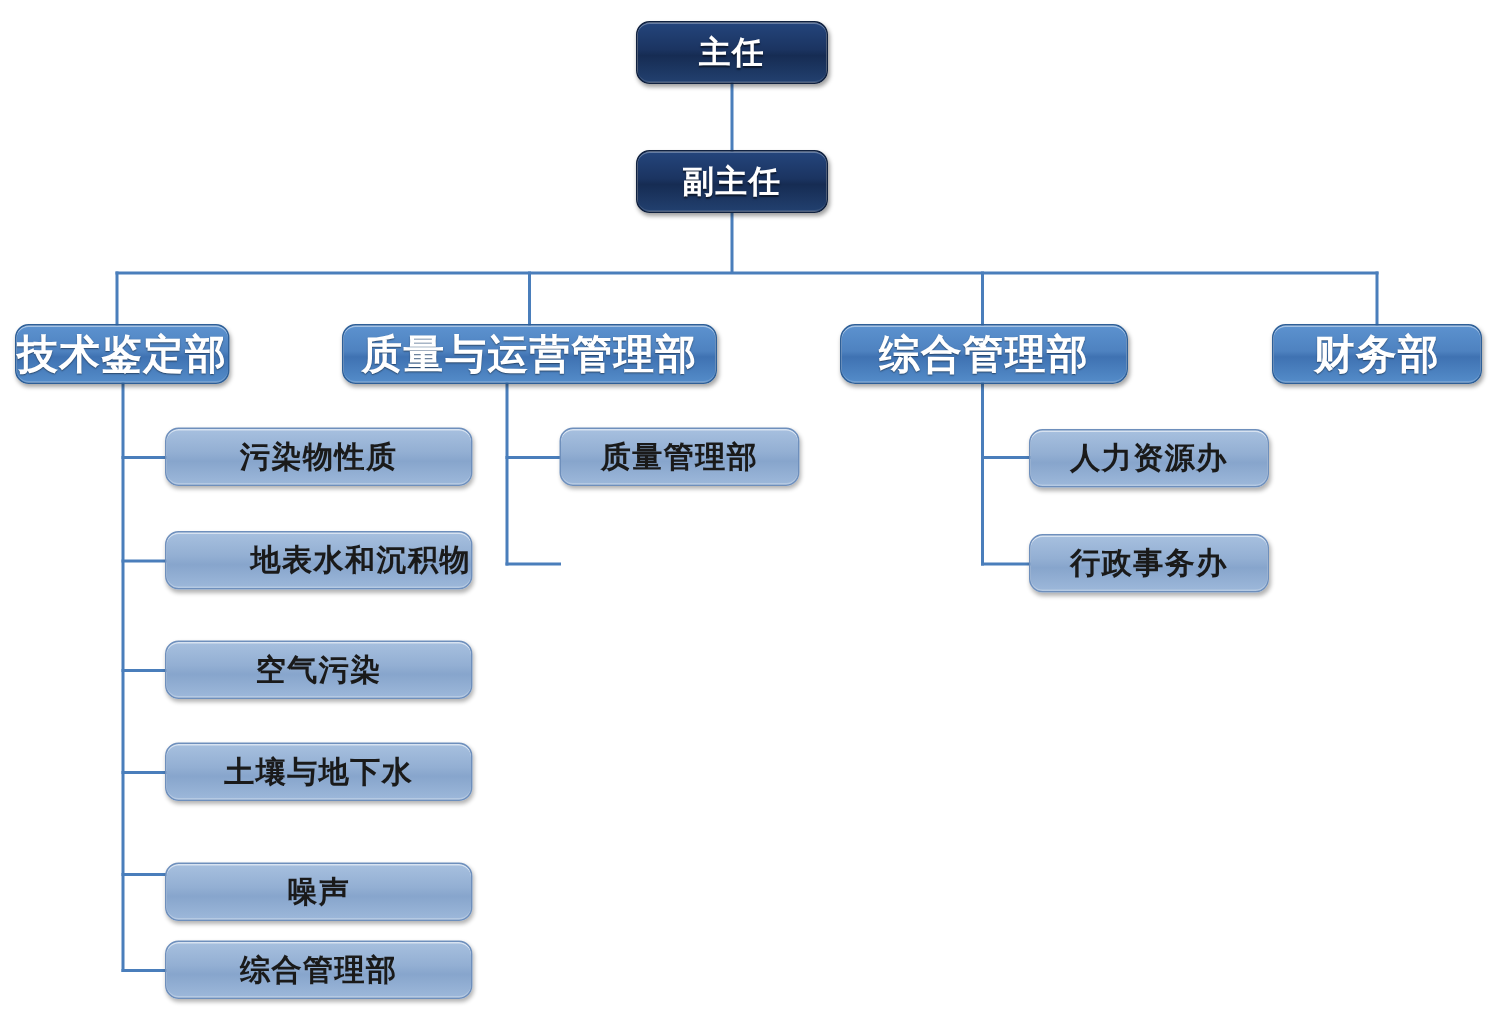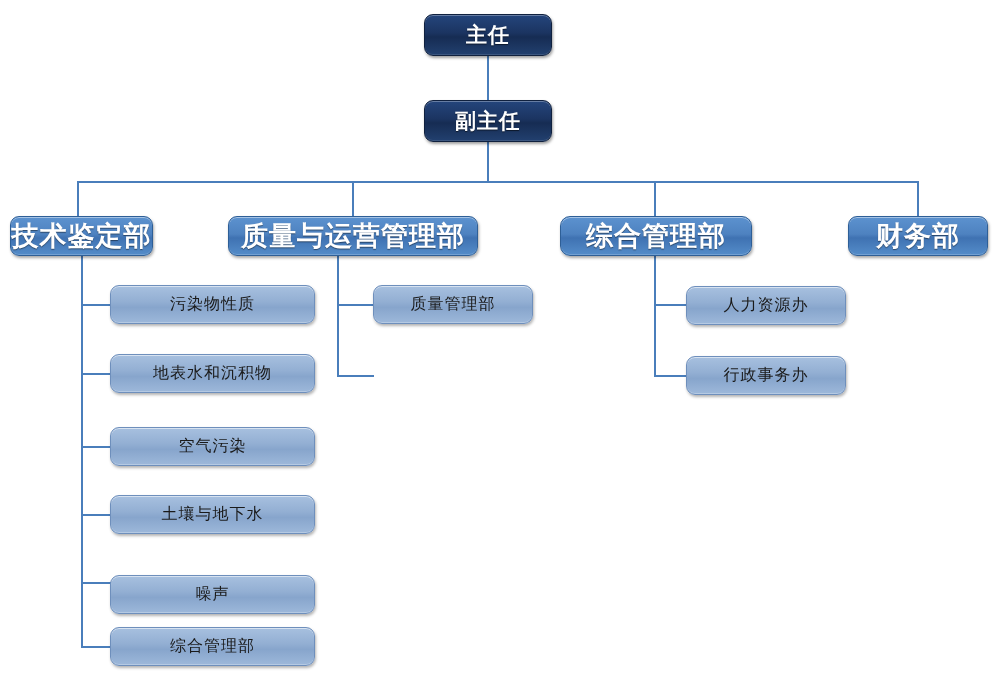--- a/index.html
+++ b/index.html
@@ -54,22 +54,22 @@
       inset 0 -1px 0 rgba(255,255,255,.18),
       1px 2px 3px rgba(0,0,0,.35);
     text-shadow:0 1px 1px rgba(0,0,0,.45);
   }
 
   
   .lvl3{
     background:linear-gradient(180deg,#A7C0DF 0%,#93AFD3 42%,#87A5CC 58%,#9DB8DA 100%);
     border:1px solid #6E8FBC;
     color:#1A1A1A;
-    font-weight:normal;
-    font-size:16px;
+    font-weight:bold;
+    font-size:20px;
     box-shadow:
       inset 0 1px 0 rgba(255,255,255,.55),
       inset 0 -1px 0 rgba(255,255,255,.25),
       1px 2px 3px rgba(0,0,0,.30);
   }
 </style>
 </head>
 <body>
 
 <div id="chart">
@@ -121,21 +121,21 @@
   </div>
 
   <div class="node lvl2" style="left:848px;top:216px;width:140px;height:40px;">
     <span>财务部</span>
   </div>
 
   <div class="node lvl3" style="left:110px;top:285px;width:205px;height:39px;">
     <span>污染物性质</span>
   </div>
 
-  <div class="node lvl3" style="left:110px;top:354px;width:205px;height:39px;">
+  <div class="node lvl3" style="left:110px;top:354px;width:205px;height:39px;justify-content:flex-end;">
     <span>地表水和沉积物</span>
   </div>
 
   <div class="node lvl3" style="left:110px;top:427px;width:205px;height:39px;">
     <span>空气污染</span>
   </div>
 
   <div class="node lvl3" style="left:110px;top:495px;width:205px;height:39px;">
     <span>土壤与地下水</span>
   </div>

